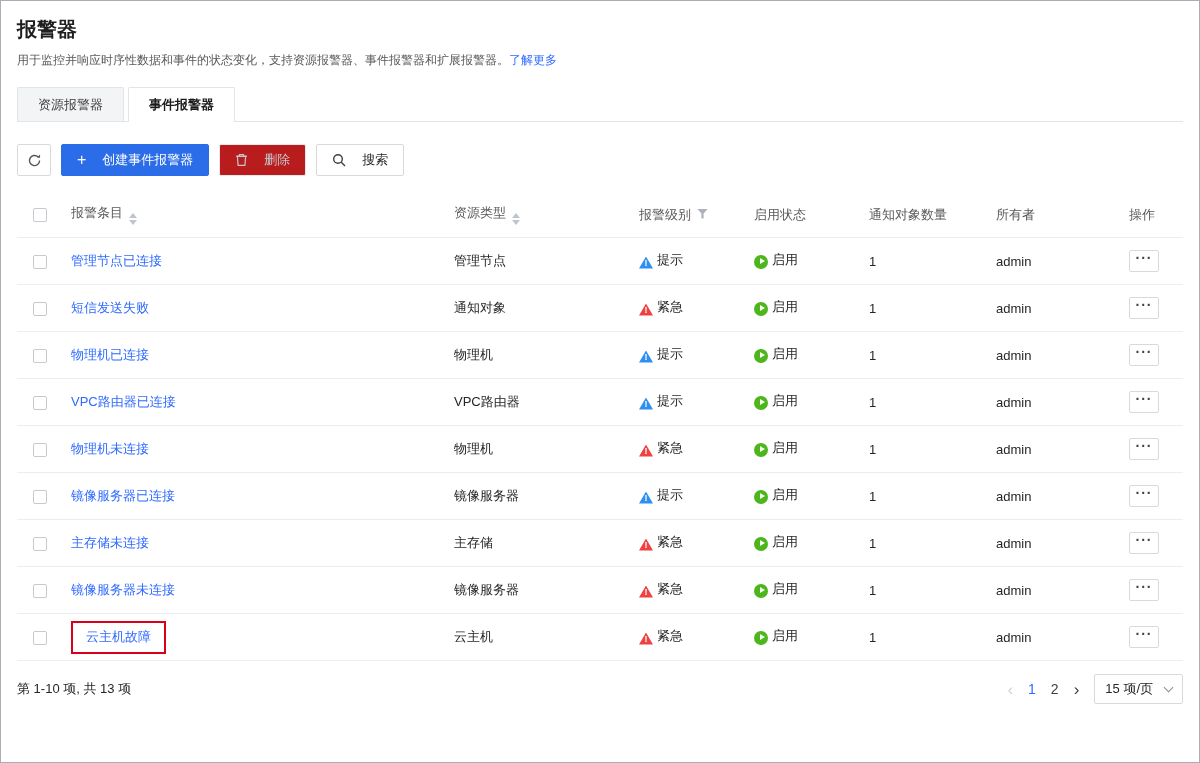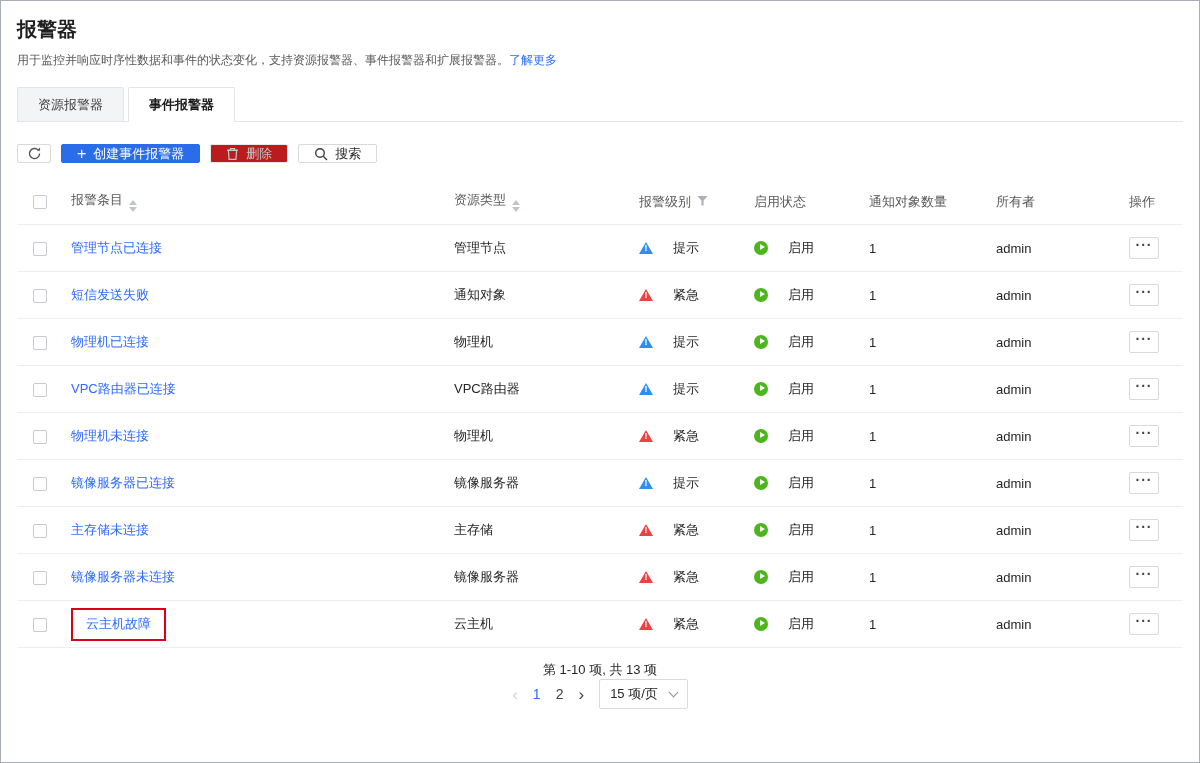--- a/index.html
+++ b/index.html
@@ -11,21 +11,21 @@
   .page-sub { margin-top: 9px; font-size: 12px; color: #595959; }
   .link { color: #2f6bff; text-decoration: none; cursor: pointer; margin-top: 16px; }
 
   .tabs { margin-top: 18px; display: flex; border-bottom: 1px solid #e2e4e8; align-items: flex-end; }
   .tab { padding: 0 20px; height: 34px; line-height: 33px; font-size: 13px; color: #404040;
          background: #f3f4f6; border: 1px solid #e2e4e8; border-bottom: none; margin-right: 4px;
          border-radius: 2px 2px 0 0; cursor: pointer; }
   .tab.active { background: #fff; font-weight: 700; color: #1a1a1a; margin-bottom: -1px; height: 35px; }
 
   .toolbar { margin-top: 22px; display: flex; align-items: center; gap: 10px; }
-  .btn { height: 19px; display: inline-flex; align-items: center; gap: 7px; padding: 0 15px;
+  .btn { height: 32px; display: inline-flex; align-items: center; gap: 16px; padding: 0 15px;
          font-size: 13px; border: 1px solid #d9d9d9; background: #fff; border-radius: 2px;
          color: #262626; cursor: pointer; white-space: nowrap; }
   .btn-icononly { width: 34px; justify-content: center; padding: 0; }
   .btn-primary { background: #2b6de8; border-color: #2b6de8; color: #fff; }
   .btn-primary .plus::before { content: "+"; font-size: 16px; font-weight: 400; line-height: 1; }
   .btn-disabled { background: #b91c1c; border-color: #e6e8ec; color: #c3c7cd; cursor: not-allowed; }
 
   table { width: 100%; border-collapse: collapse; table-layout: fixed; margin-top: 16px; }
   thead th { text-align: left; font-size: 13px; font-weight: 400; color: #595959;
              padding: 12px 8px; border-bottom: 1px solid #ebedf0; white-space: nowrap; }
@@ -38,39 +38,39 @@
          vertical-align: middle; display: inline-block; }
 
   .sorter { display: inline-flex; flex-direction: column; margin-left: 6px; vertical-align: -1px; }
   .sorter .up   { width: 0; height: 0; border-left: 4px solid transparent; border-right: 4px solid transparent;
                   border-bottom: 5px solid #c0c4cc; margin-bottom: 2px; }
   .sorter .down { width: 0; height: 0; border-left: 4px solid transparent; border-right: 4px solid transparent;
                   border-top: 5px solid #c0c4cc; }
   .funnel { display: inline-block; width: 11px; height: 10px; background: #adb2ba; margin-left: 6px;
             clip-path: polygon(0 0, 100% 0, 60% 50%, 60% 100%, 40% 100%, 40% 50%); }
 
-  .lvl, .status { display: inline-flex; align-items: center; gap: 20px; }
+  .lvl, .status { display: inline-flex; align-items: flex-end; gap: 4px; }
   .tri { width: 14px; height: 12px; position: relative; clip-path: polygon(50% 0, 100% 100%, 0 100%); flex: none; }
   .tri[data-level="info"]     { background: #2e8ff2; }
   .tri[data-level="critical"] { background: #f04142; }
   .tri::after { content: "!"; position: absolute; left: 0; right: 0; bottom: 0; text-align: center;
                 color: #fff; font-size: 9px; line-height: 11px; font-weight: 700; }
   .play { width: 14px; height: 14px; border-radius: 50%; background: #4cb61c; position: relative; flex: none; }
   .play::after { content: ""; position: absolute; left: 5.5px; top: 3.8px;
                  border-left: 5.5px solid #fff; border-top: 3.3px solid transparent; border-bottom: 3.3px solid transparent; }
 
   .more { width: 30px; height: 22px; border: 1px solid #d9d9d9; background: #fff; border-radius: 2px;
           cursor: pointer; display: inline-flex; align-items: center; justify-content: center; }
   .dots::before { content: "···"; font-weight: 700; color: #404040; letter-spacing: 1px;
                   line-height: 1; display: block; margin-top: -6px; font-size: 14px; }
 
   .hl { display: inline-block; border: 2px solid #d9001b; padding: 5px 13px 6px; }
 
   .footer { display: flex; justify-content: space-between; align-items: center; padding: 13px 0 0 0;
-            font-size: 13px; color: #262626; flex-direction: column; }
+            font-size: 13px; color: #262626; }
   .pager { display: flex; align-items: center; gap: 15px; }
   .pg { cursor: pointer; color: #404040; font-size: 14px; line-height: 1; }
   .pg.disabled { color: #cfd3d9; cursor: default; }
   .pg.current { color: #2f6bff; }
   .prev::before { content: "‹"; font-size: 17px; }
   .next::before { content: "›"; font-size: 17px; }
   .page-size { display: inline-flex; align-items: center; gap: 12px; border: 1px solid #d9d9d9;
                border-radius: 2px; height: 30px; padding: 0 10px; cursor: pointer; background: #fff; }
   .caret { width: 7px; height: 7px; border-right: 1px solid #8a8f98; border-bottom: 1px solid #8a8f98;
            transform: rotate(45deg); margin-top: -3px; }

